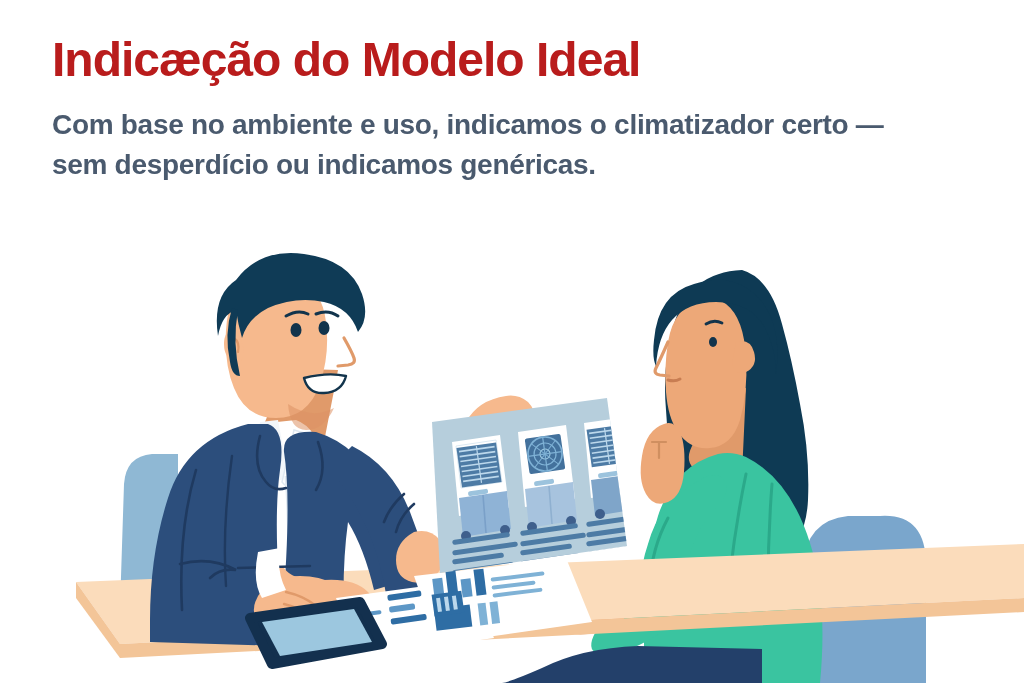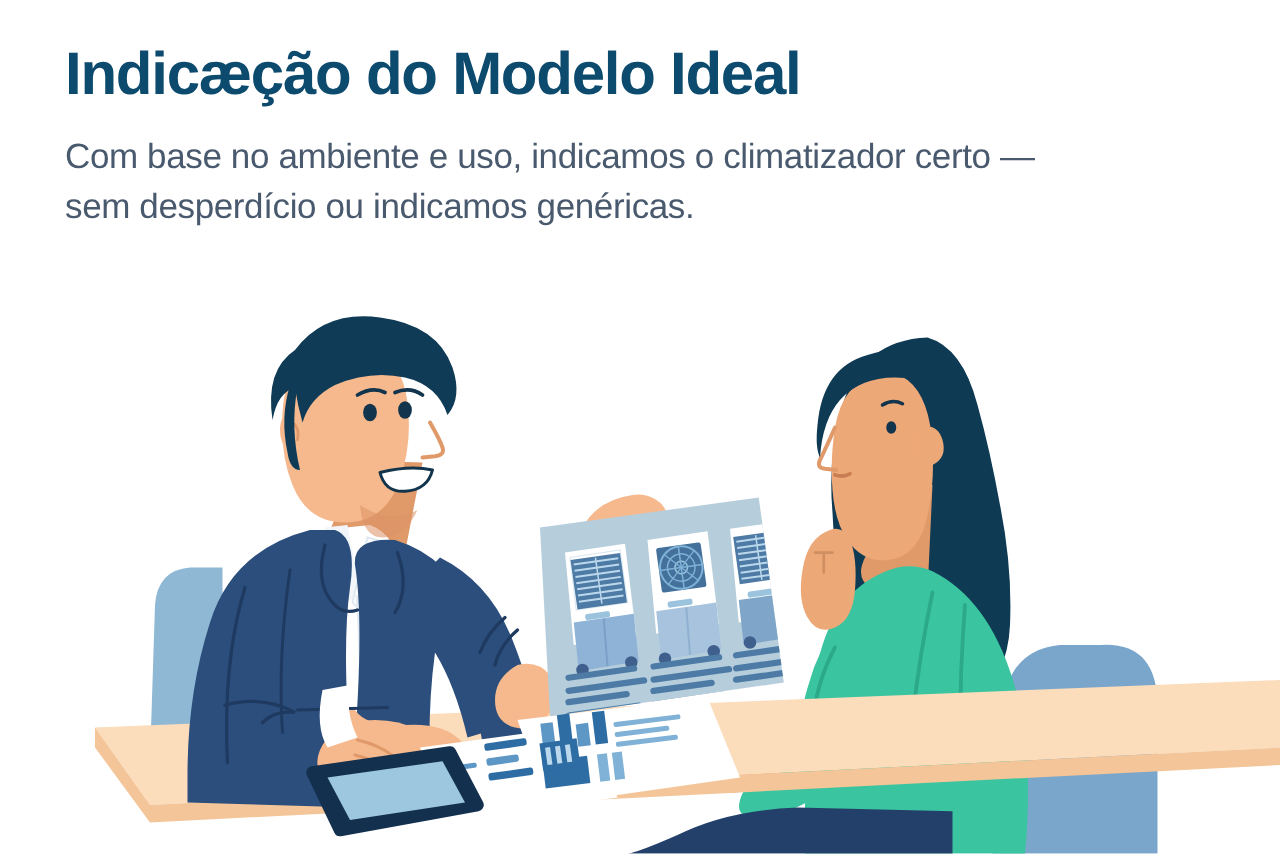--- a/index.html
+++ b/index.html
@@ -30,29 +30,29 @@
     font-weight: 700;
     letter-spacing: -0.2px;
     color: #13405f;
     line-height: 1.18;
     white-space: pre;
   }
   .headline {
     font-size: 48px;
     font-weight: 700;
     letter-spacing: -1.0px;
-    color: #0c4a6e;
+    color: #b91c1c;
     line-height: 1.18;
     margin-top: 4px;
     white-space: pre;
   }
   .subhead {
     margin-top: 16px;
     font-size: 28px;
-    font-weight: 400;
+    font-weight: 700;
     letter-spacing: -0.3px;
     color: #4a5a6e;
     line-height: 1.43;
     max-width: 930px;
   }
   .subhead .line { display: block; white-space: pre; }
 
   
   #illustration {
     position: absolute;

